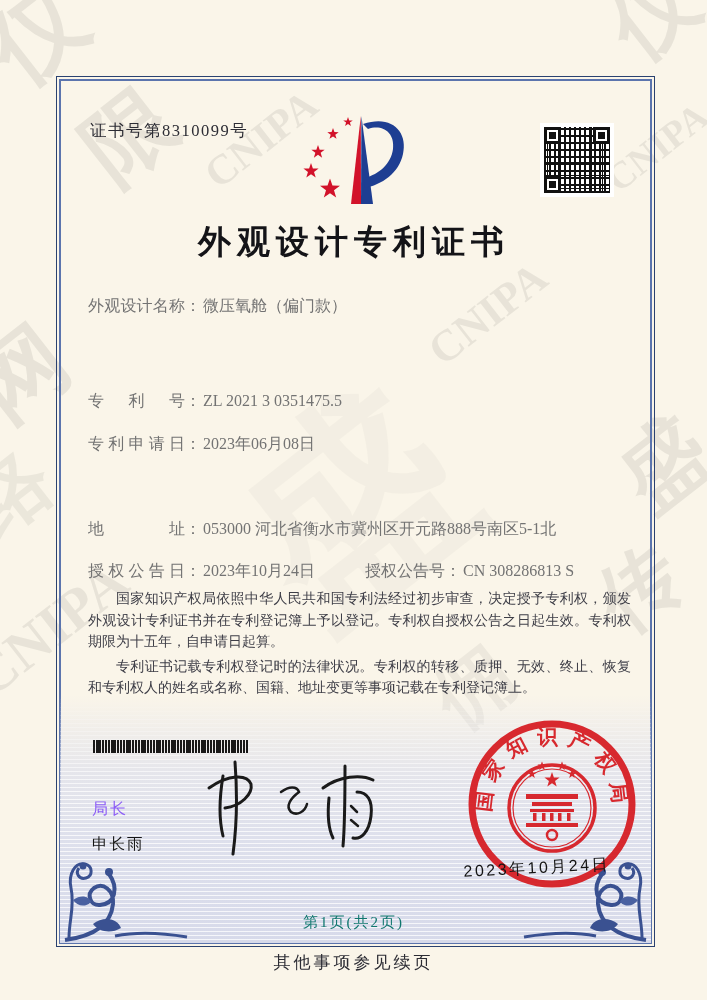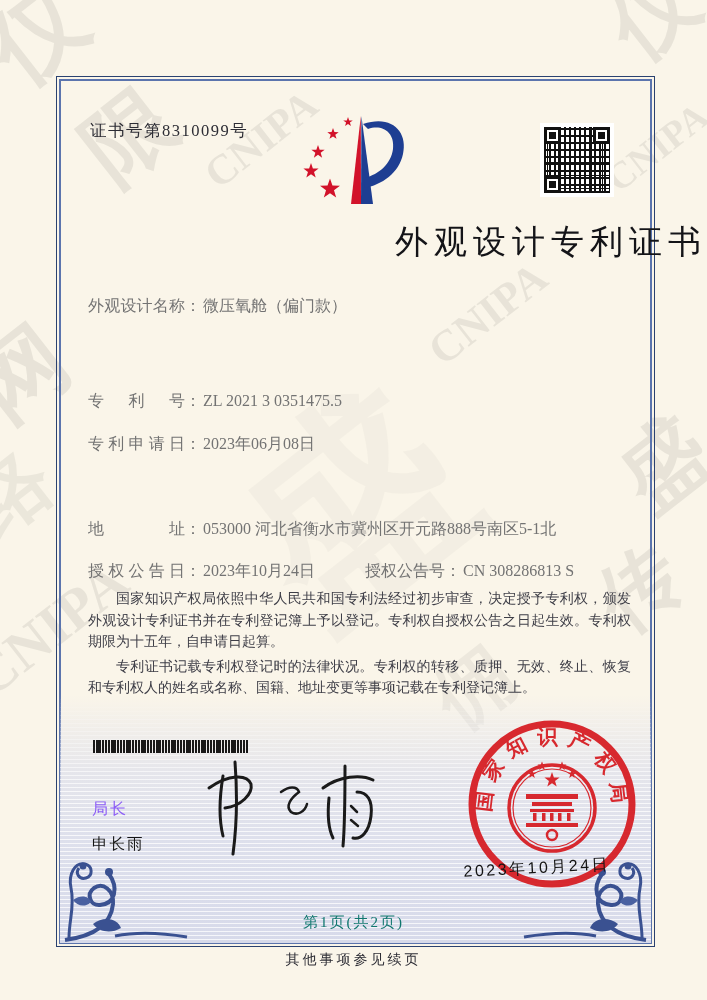--- a/index.html
+++ b/index.html
@@ -16,39 +16,39 @@
   .band::after{content:"";position:absolute;inset:0;
         background:repeating-linear-gradient(180deg,rgba(255,255,255,.75) 0 1px,rgba(255,255,255,0) 1px 4px);
         -webkit-mask-image:linear-gradient(180deg,transparent,#000 40%);
         mask-image:linear-gradient(180deg,transparent,#000 40%);}
   .ornament{position:absolute;bottom:2px;z-index:3;}
   .ornament.left{left:2px;}
   .ornament.right{right:2px;transform:scaleX(-1);}
   
   .abs{position:absolute;z-index:4;}
   .cert-no{left:90px;top:120px;font-size:16.5px;letter-spacing:1.5px;color:#2c2c34;}
-  .title{left:1px;right:0;top:220px;text-align:right;font-size:33px;font-weight:400;
+  .title{left:1px;right:0;top:220px;text-align:center;font-size:33px;font-weight:700;
          letter-spacing:6px;color:#141418;}
   .field-row{left:88px;width:545px;font-size:16px;color:#737373;white-space:nowrap;}
   .f-label{display:inline-block;width:97px;text-align:justify;text-align-last:justify;vertical-align:top;}
   .f-colon{margin-right:2px;}
   .grp2{position:absolute;left:277px;top:0;}
   .paras{left:88px;top:588px;width:543px;font-size:14px;line-height:21.5px;color:#3e3e47;text-align:justify;}
   .paras p{margin:0 0 3px 0;text-indent:2em;}
   .barcode{left:93px;top:740px;width:155px;height:13px;z-index:5;
         background-image:repeating-linear-gradient(90deg,#191919 0 2px,transparent 2px 3px),
                          repeating-linear-gradient(90deg,#191919 0 1px,transparent 1px 5px);}
   .sig-title{left:92px;top:799px;font-size:16px;letter-spacing:2px;color:#8b5cf6;z-index:5;
         font-family:"Liberation Sans","DejaVu Sans",sans-serif;font-weight:500;}
   .sig-name{left:92px;top:834px;font-size:15.5px;letter-spacing:2px;color:#161616;z-index:5;
         font-family:"Liberation Sans","DejaVu Sans",sans-serif;font-weight:500;}
   .sig-svg{left:195px;top:758px;z-index:5;}
   .seal{left:452px;top:718px;z-index:6;}
   .footer-page{left:0;right:0;top:913px;text-align:center;font-size:15px;letter-spacing:2px;color:#0f766e;z-index:5;}
-  .footer-note{left:0;right:0;top:951px;text-align:center;font-size:14px;letter-spacing:3px;color:#2c2c34;z-index:4;}
+  .footer-note{left:0;right:0;top:951px;text-align:center;font-size:17px;letter-spacing:3px;color:#2c2c34;z-index:4;}
   
   .logo{left:296px;top:112px;z-index:4;}
   .qr{left:540px;top:123px;width:74px;height:74px;background:#fff;padding:4px;box-sizing:border-box;z-index:4;}
   .qr-noise{position:relative;width:100%;height:100%;
         background-image:repeating-linear-gradient(90deg,#111 0 2px,transparent 2px 5px),
                          repeating-linear-gradient(0deg,#111 0 2px,transparent 2px 7px),
                          repeating-linear-gradient(90deg,transparent 0 3px,#111 3px 4px,transparent 4px 11px),
                          repeating-linear-gradient(0deg,transparent 0 4px,#111 4px 5px,transparent 5px 13px);}
   .qr-eye{position:absolute;width:17px;height:17px;border:3px solid #111;background:#fff;box-sizing:border-box;}
   .qr-eye::after{content:"";position:absolute;inset:2px;background:#111;}

